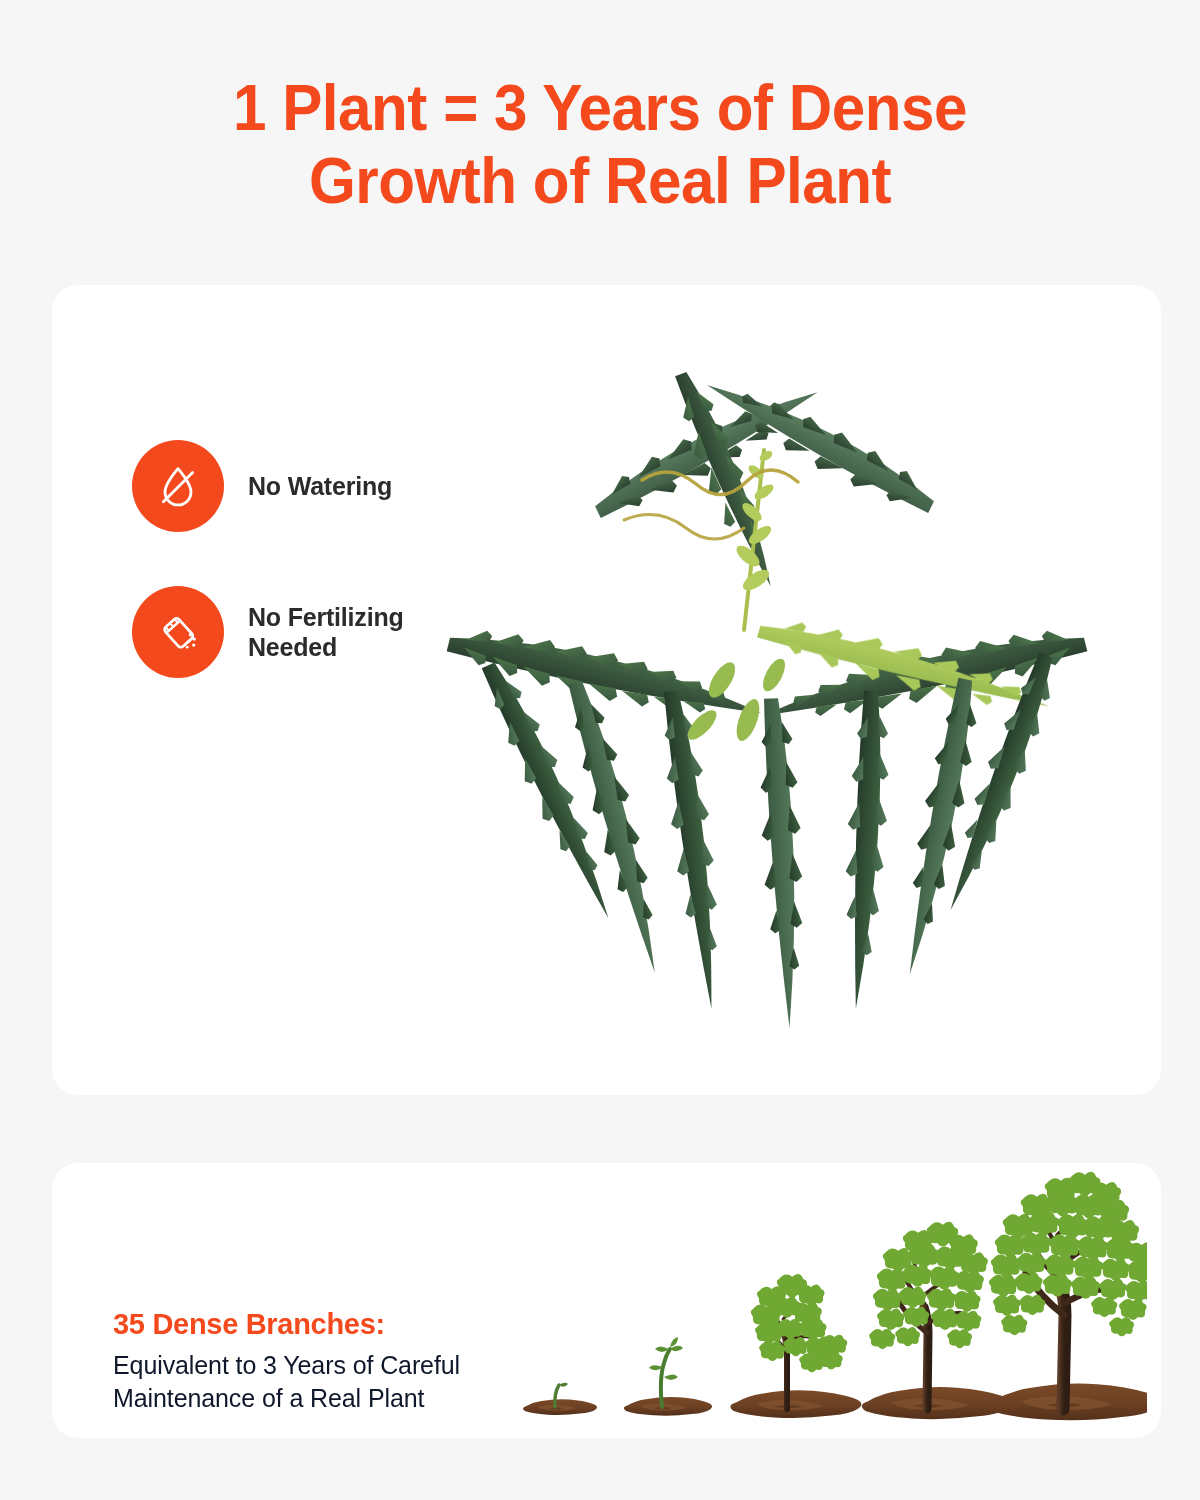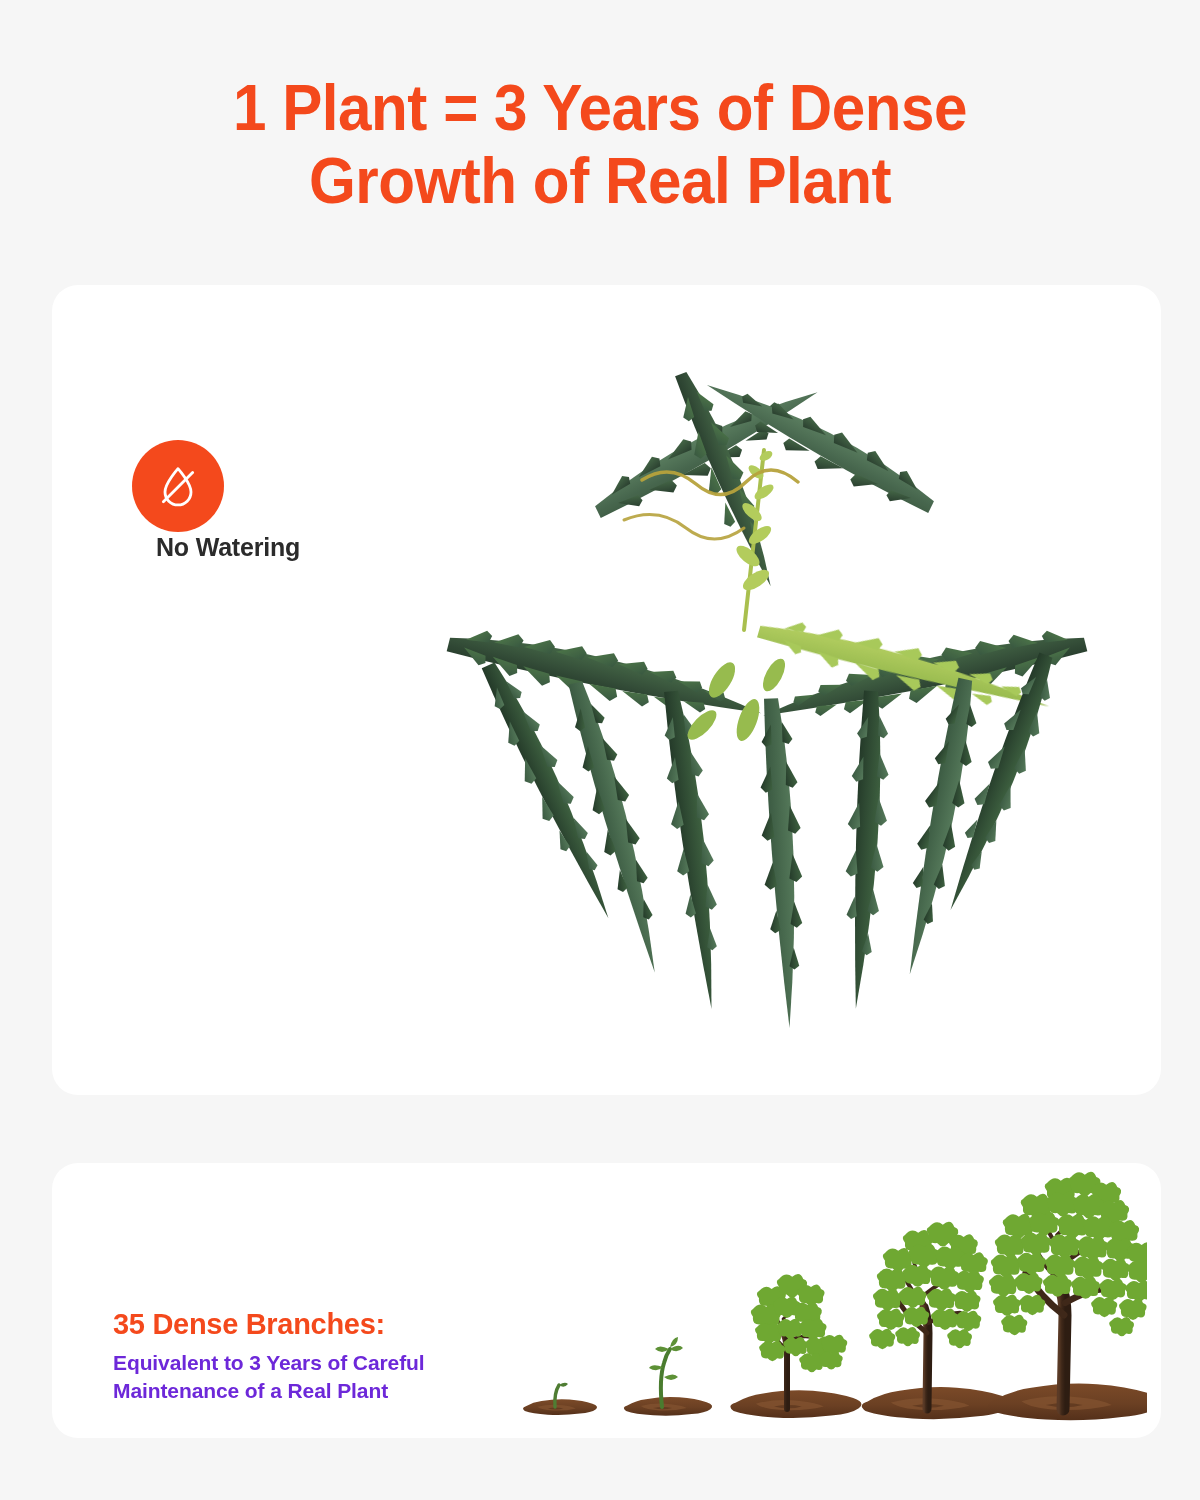--- a/index.html
+++ b/index.html
@@ -29,21 +29,21 @@
   .card {
     position:absolute;
     background:#ffffff;
     border-radius:26px;
   }
   #card-main { left:52px; top:285px; width:1109px; height:810px; }
   #card-growth { left:52px; top:1163px; width:1109px; height:275px; }
 
   
   .features { position:absolute; left:80px; top:155px; }
-  .feature { display:flex; margin-bottom:54px;flex-direction:column; }
+  .feature { display:flex; align-items:center; margin-bottom:54px; }
   .ficon {
     width:92px; height:92px; border-radius:50%;
     background:#f4491c;
     flex:0 0 92px;
     display:flex; align-items:center; justify-content:center;
   }
   .flabel {
     margin-left:24px;
     font-size:25px;
     font-weight:700;
@@ -60,22 +60,22 @@
     pointer-events:none;
   }
 
   
   .growth-text { position:absolute; left:61px; top:105px; width:420px;margin-top:40px; }
   .growth-head {
     color:#f4491c; font-weight:700; font-size:29px;
     letter-spacing:-0.3px; margin-bottom:8px;
   }
   .growth-sub {
-    color:#6d28d9; font-size:21px; line-height:1.32;
-    white-space:pre-line; letter-spacing:-0.1px;font-weight:bold;
+    color:#0f172a; font-size:25px; line-height:1.32;
+    white-space:pre-line; letter-spacing:-0.1px;
   }
 
   .growth-art {
     position:absolute; left:455px; top:8px;
     width:640px; height:268px;
   }
 </style>
 </head>
 <body>
 
@@ -694,20 +694,41 @@
       <div class="feature">
         <div class="ficon">
           <svg viewBox="0 0 48 48" width="52" height="52" aria-hidden="true">
             <path d="M24 8 C24 8 12 21.5 12 29.5 A12 12 0 0 0 36 29.5 C36 21.5 24 8 24 8 Z" fill="none" stroke="#ffffff" stroke-width="2.6" stroke-linejoin="round"></path>
             <line x1="10.5" y1="38.5" x2="37.5" y2="11.5" stroke="#ffffff" stroke-width="2.6" stroke-linecap="round"></line>
           </svg>
         </div>
         <div class="flabel">No Watering</div>
       </div>
 
+      <div class="feature">
+        <div class="ficon">
+          <svg viewBox="0 0 48 48" width="52" height="52" aria-hidden="true">
+            <g transform="rotate(-42 24 24)">
+
+              <rect x="15.5" y="13" width="17" height="24" rx="3.2" fill="none" stroke="#ffffff" stroke-width="2.5"></rect>
+
+              <path d="M15.5 17.5 L32.5 17.5" stroke="#ffffff" stroke-width="2.3" stroke-linecap="round"></path>
+              <path d="M18.5 13 L18.5 17.5 M24 13 L24 17.5 M29.5 13 L29.5 17.5" stroke="#ffffff" stroke-width="2" stroke-linecap="round"></path>
+            </g>
+
+            <circle cx="35.5" cy="26.5" r="1.6" fill="#ffffff"></circle>
+            <circle cx="39" cy="30.5" r="1.5" fill="#ffffff"></circle>
+            <circle cx="34" cy="32.5" r="1.4" fill="#ffffff"></circle>
+            <circle cx="38.5" cy="36" r="1.5" fill="#ffffff"></circle>
+            <circle cx="32.5" cy="38" r="1.3" fill="#ffffff"></circle>
+          </svg>
+        </div>
+        <div class="flabel">No Fertilizing
+Needed</div>
+      </div>
 
     </div>
   </div>
 
   <div class="card" id="card-growth">
 
     <div class="growth-text">
       <div class="growth-head">35 Dense Branches:</div>
       <div class="growth-sub">Equivalent to 3 Years of Careful
 Maintenance of a Real Plant</div>

